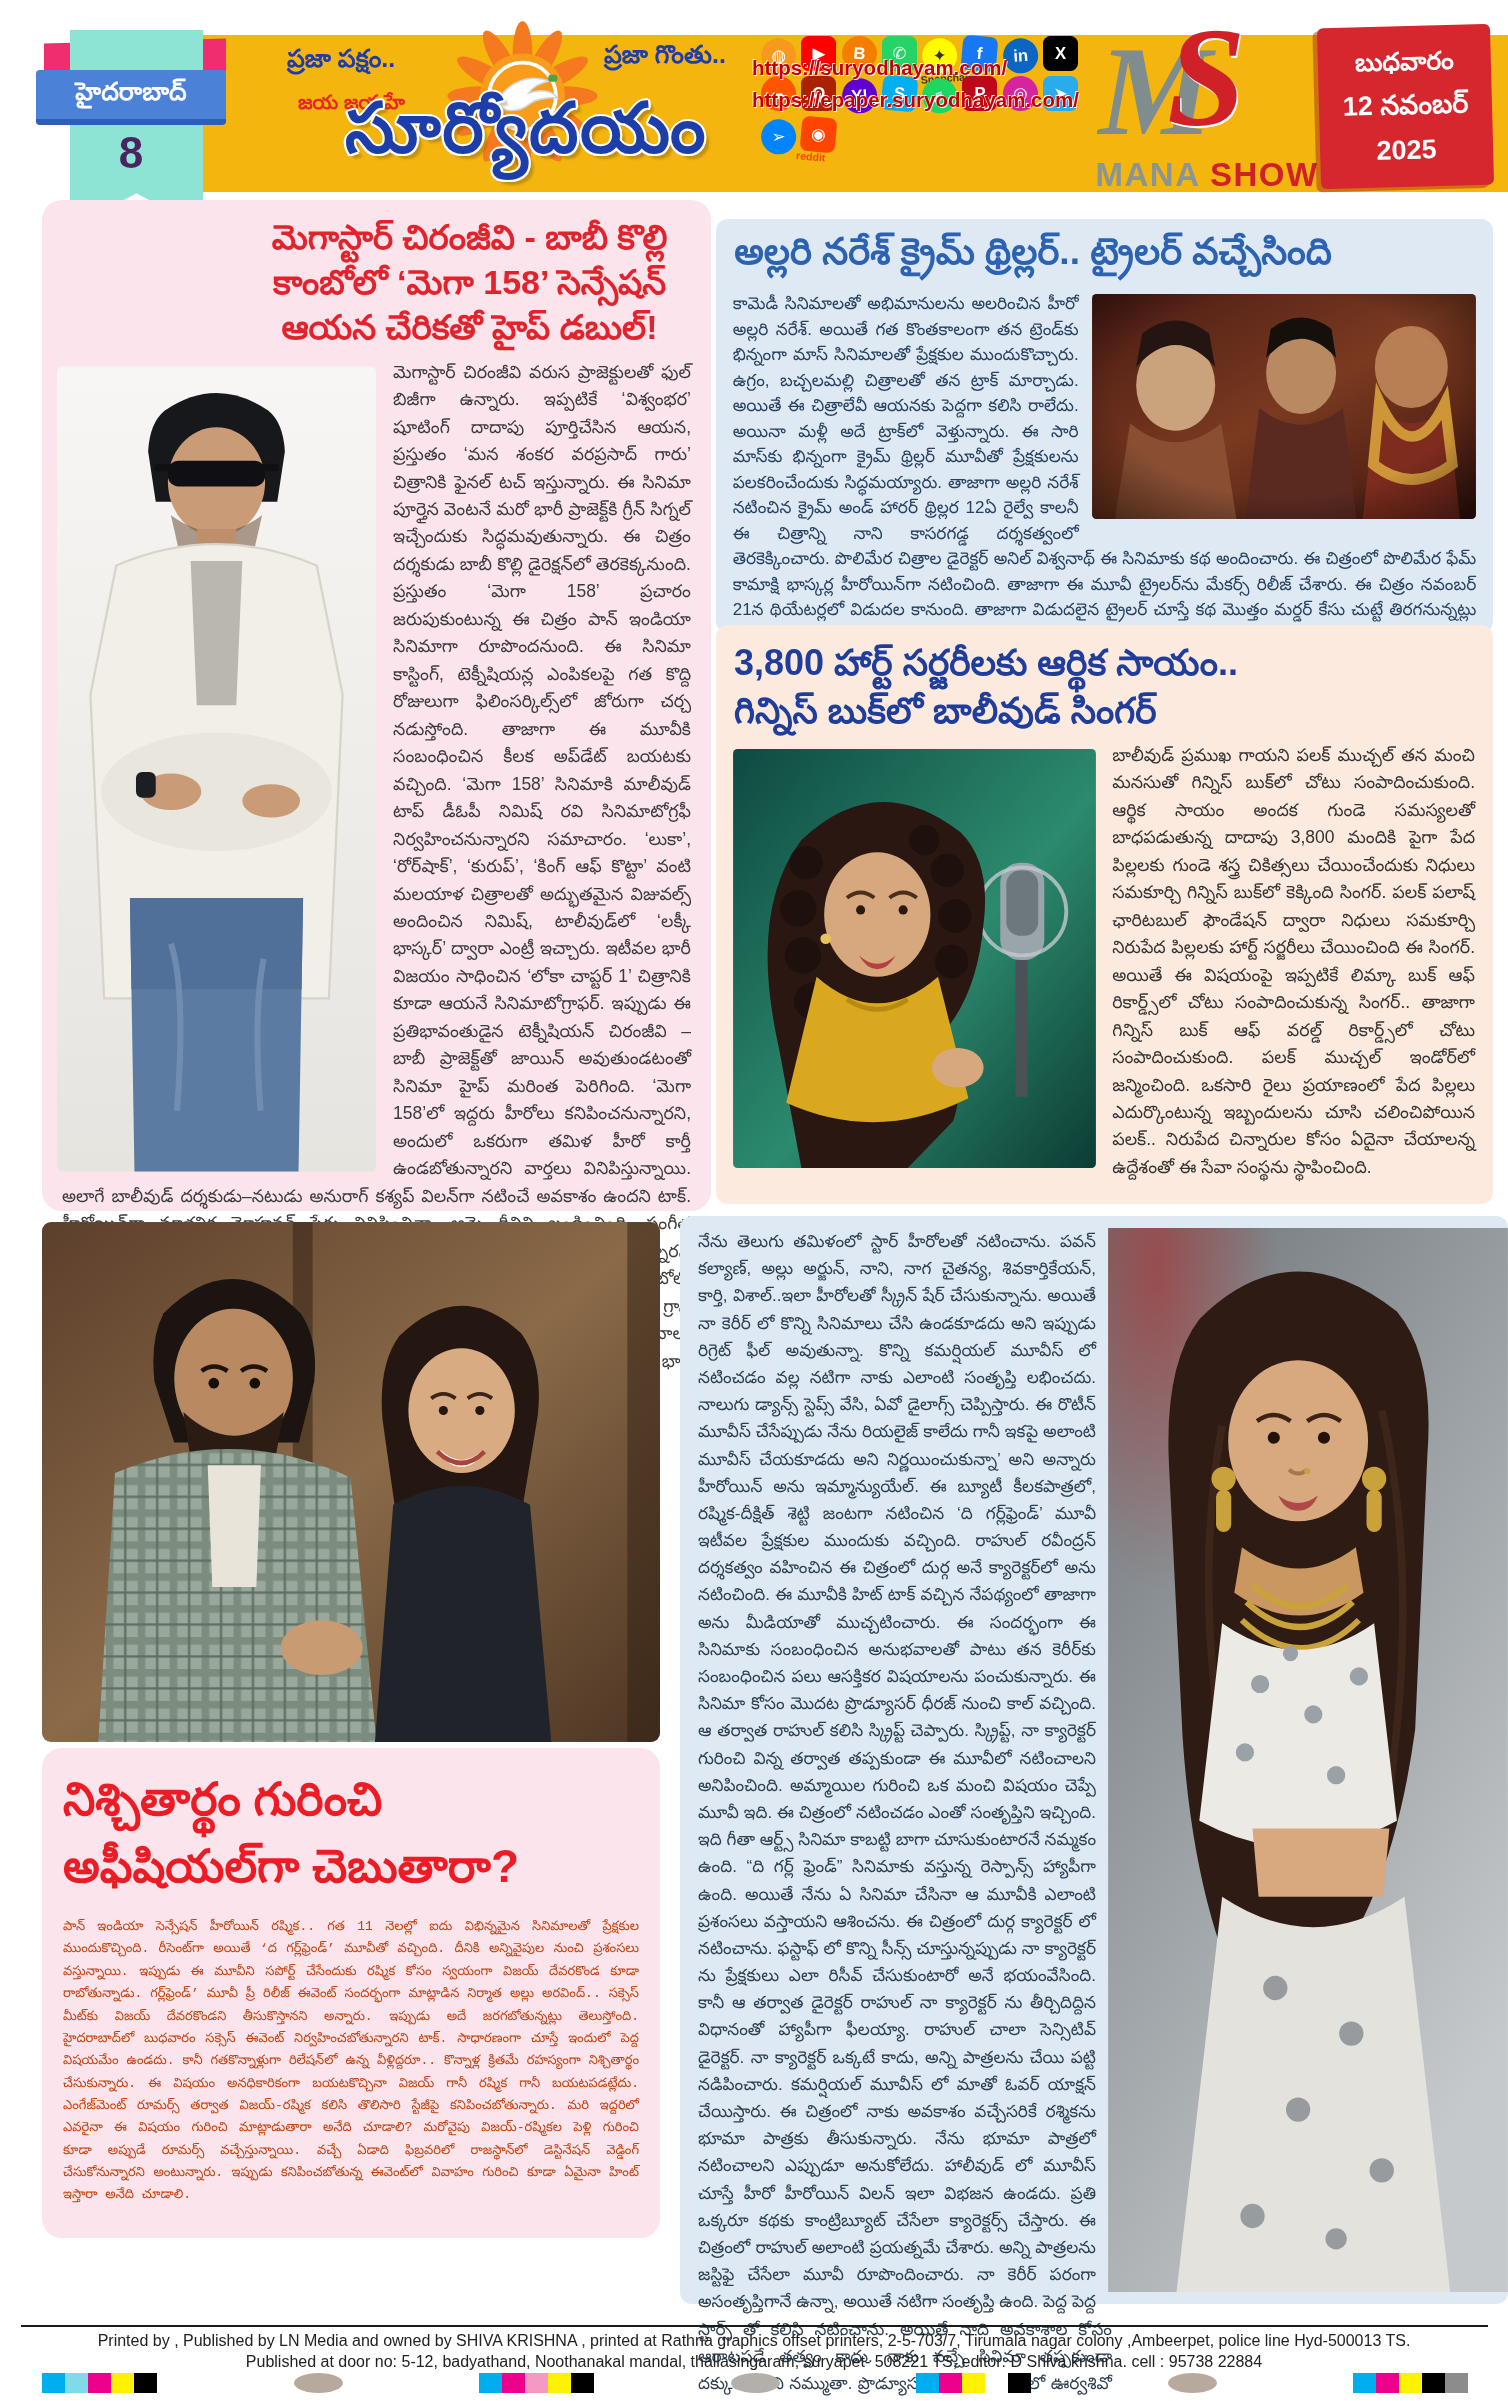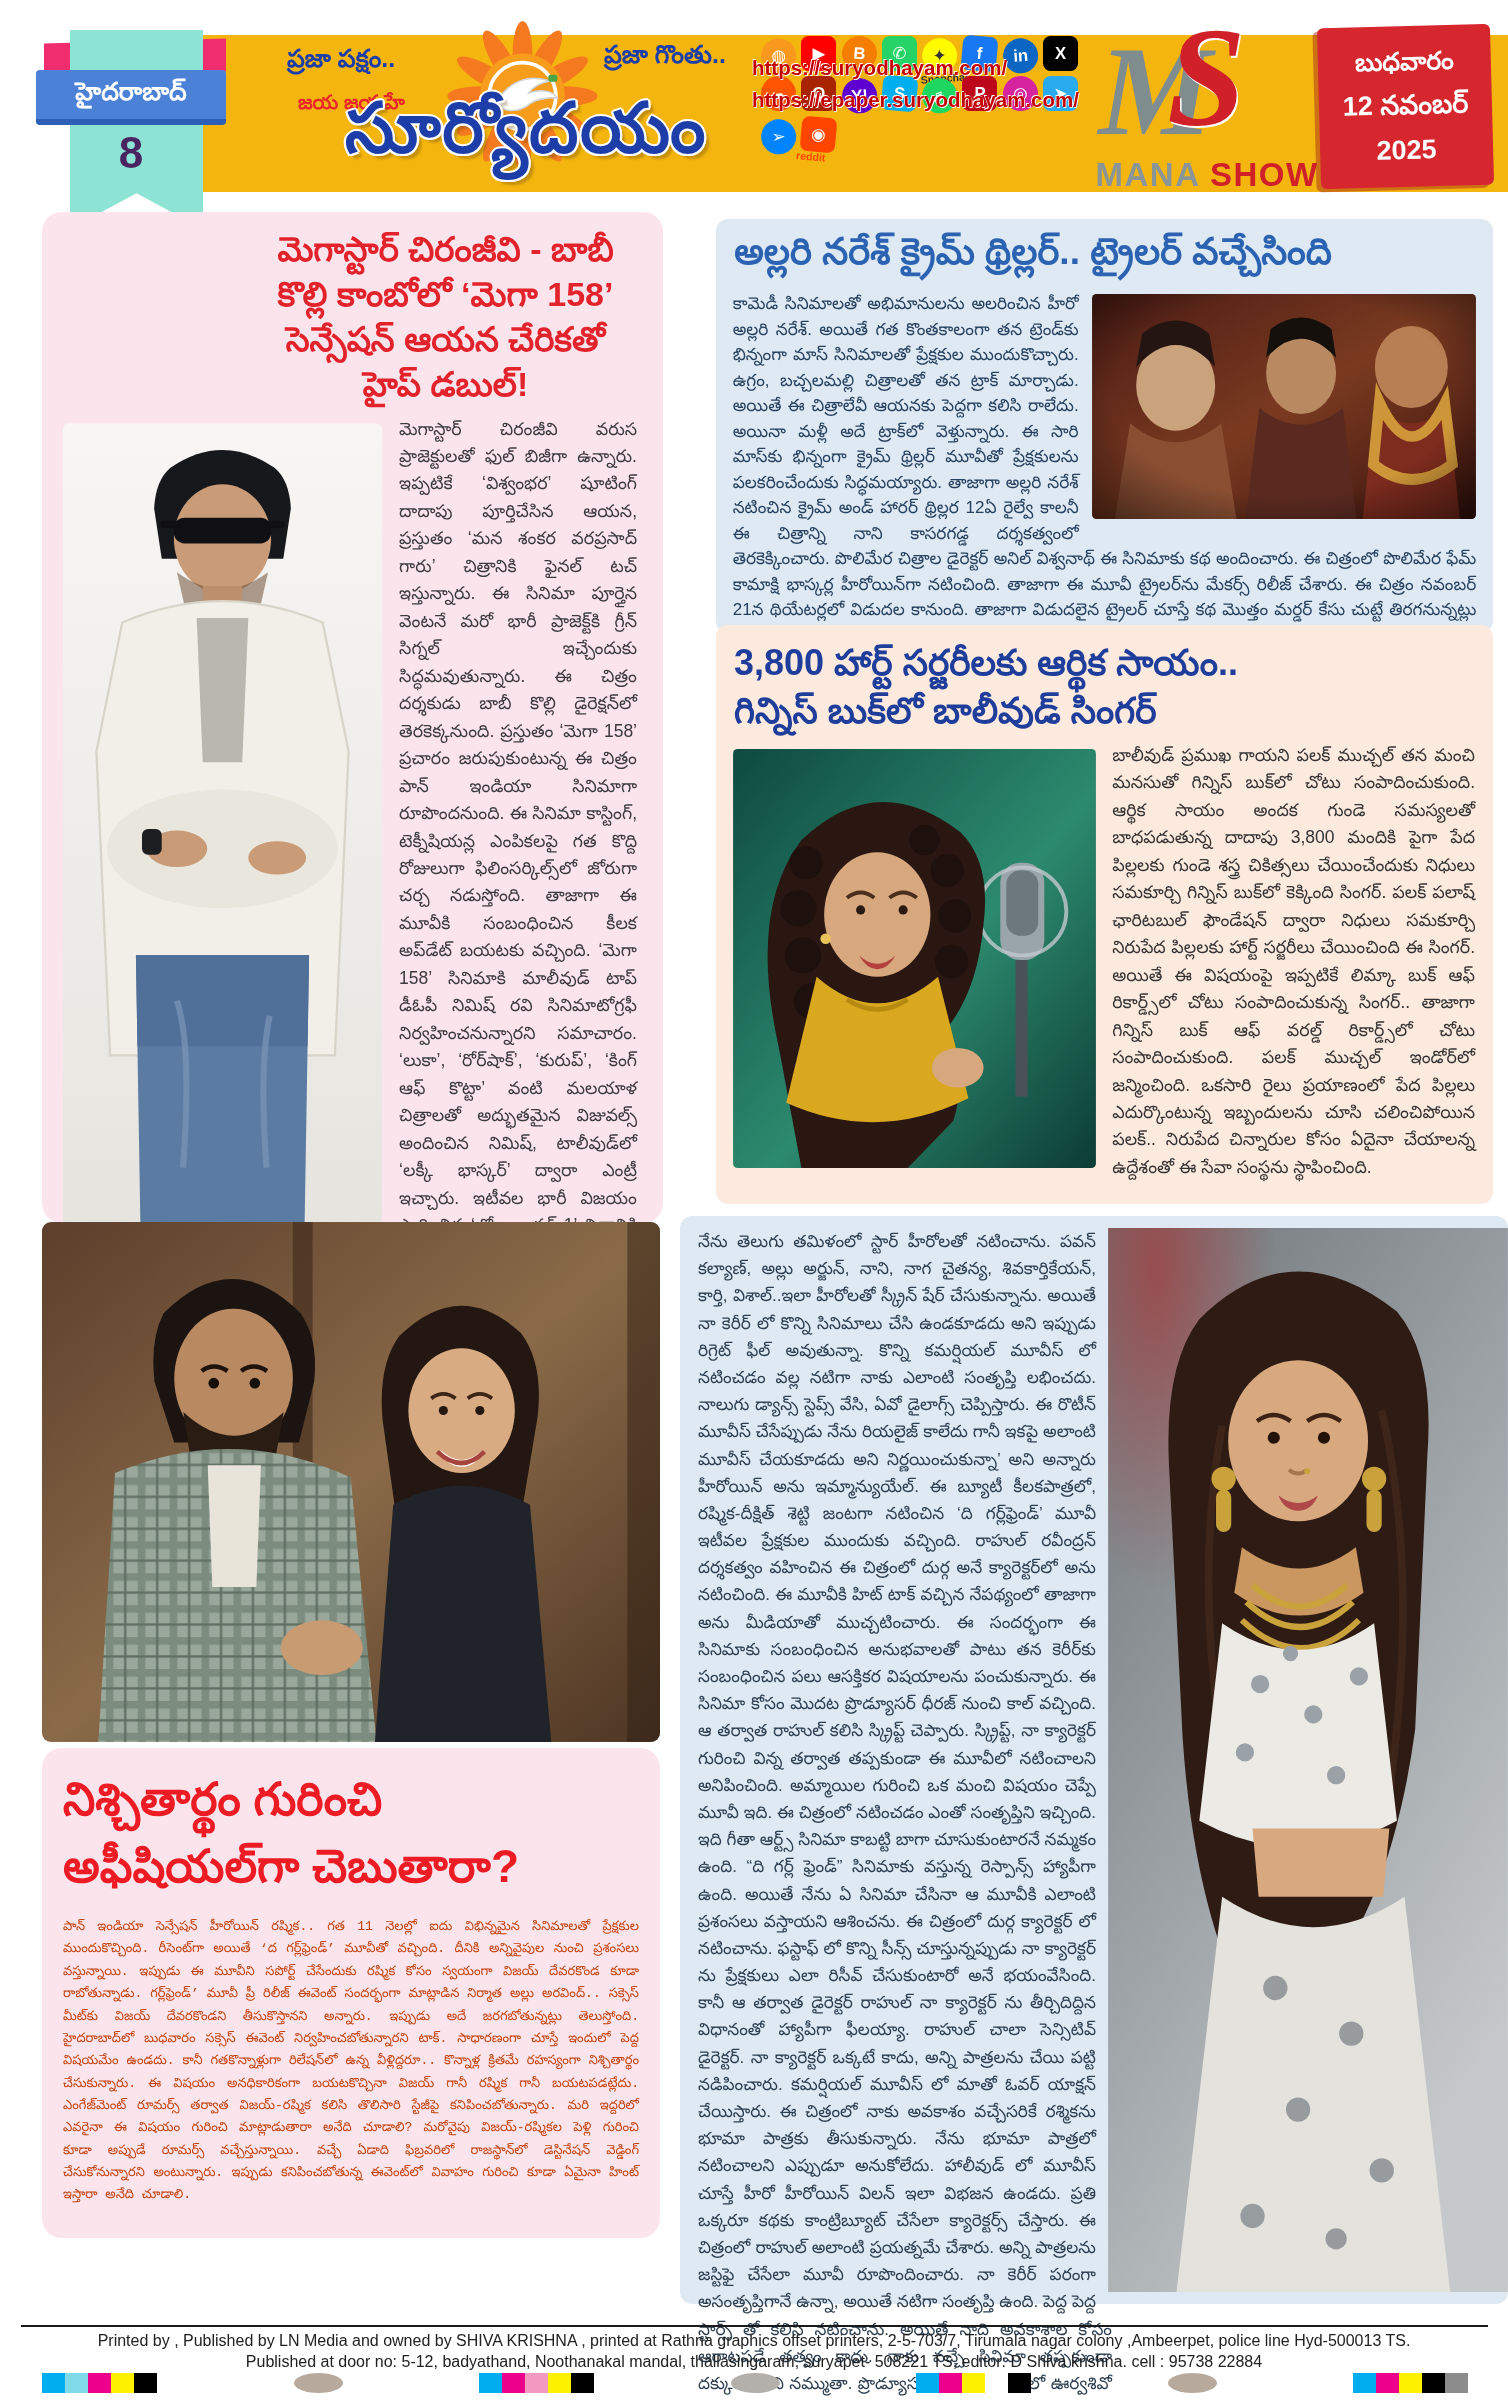--- a/index.html
+++ b/index.html
@@ -44,21 +44,21 @@
     display:flex;flex-direction:column;align-items:center;justify-content:center;gap:7.6px;color:#fff;}
   .date-weekday{font-size:25px;font-weight:bold;}
   .date-daymonth{font-size:27px;font-weight:800;}
   .date-year{font-size:27px;font-weight:800;}
   
   .article{position:absolute;box-sizing:border-box;}
   .pinkbox{background:#fbe4ec;border-radius:20px;}
   .bluebox{background:#dee9f3;border-radius:12px;}
   .peachbox{background:#fdeadf;border-radius:12px;}
   .a-body{font-size:17.5px;line-height:1.57;text-align:justify;}
-  #art-mega{left:42px;top:212px;width:621px;height:1011px;padding:15px 26px;}
+  #art-mega{left:42px;top:200px;width:669px;height:1011px;padding:15px 20px;}
   .h-mega{margin-left:186px;text-align:center;color:#e3232b;font-size:34px;line-height:1.32;font-weight:800;padding-bottom:9px;}
   .mega-photo{float:left;width:319px;height:806px;margin:7.6px 16.7px 0 -4.6px;border-radius:6px;overflow:hidden;}
   #art-mega .a-body{color:#3a3a3e;}
   #art-naresh{left:716px;top:219px;width:777px;height:414px;padding:10.6px 16.7px;}
   .h-naresh{color:#2b63b2;font-size:37px;font-weight:800;padding:1.5px 0 9px 1.5px;}
   .naresh-photo{float:right;width:384px;height:225px;margin:3px 0 9px 13.7px;border-radius:4.6px;overflow:hidden;}
   #art-naresh .a-body{color:#26415f;font-size:17px;line-height:1.5;}
   #art-palak{left:716px;top:625px;width:777px;height:579px;padding:13.7px 18px;}
   .h-palak{color:#1f3e9c;font-size:36px;font-weight:800;line-height:1.35;width:593px;padding-bottom:6px;}
   .palak-photo{float:left;width:363px;height:419px;margin:7.6px 16.7px 0 -1.5px;border-radius:4.6px;overflow:hidden;}

